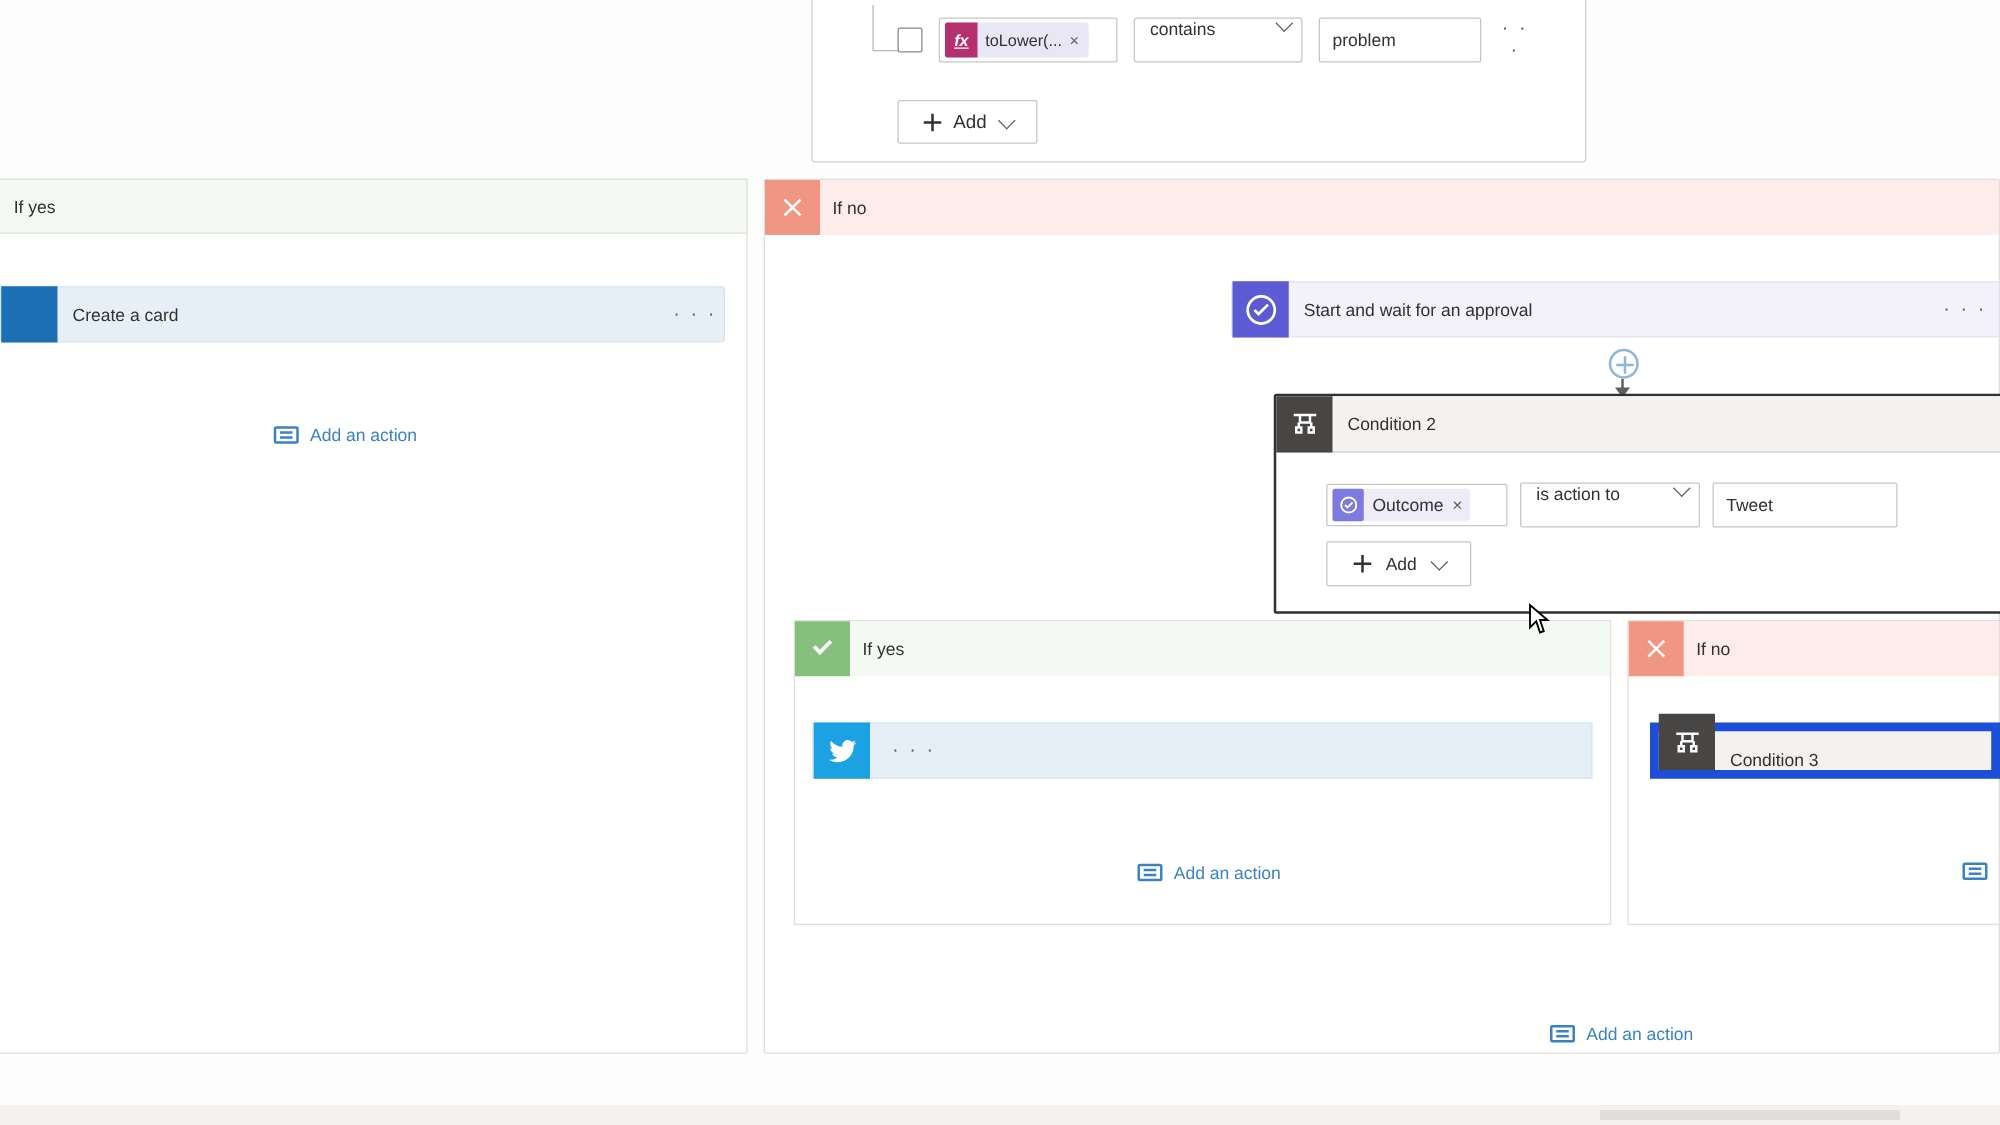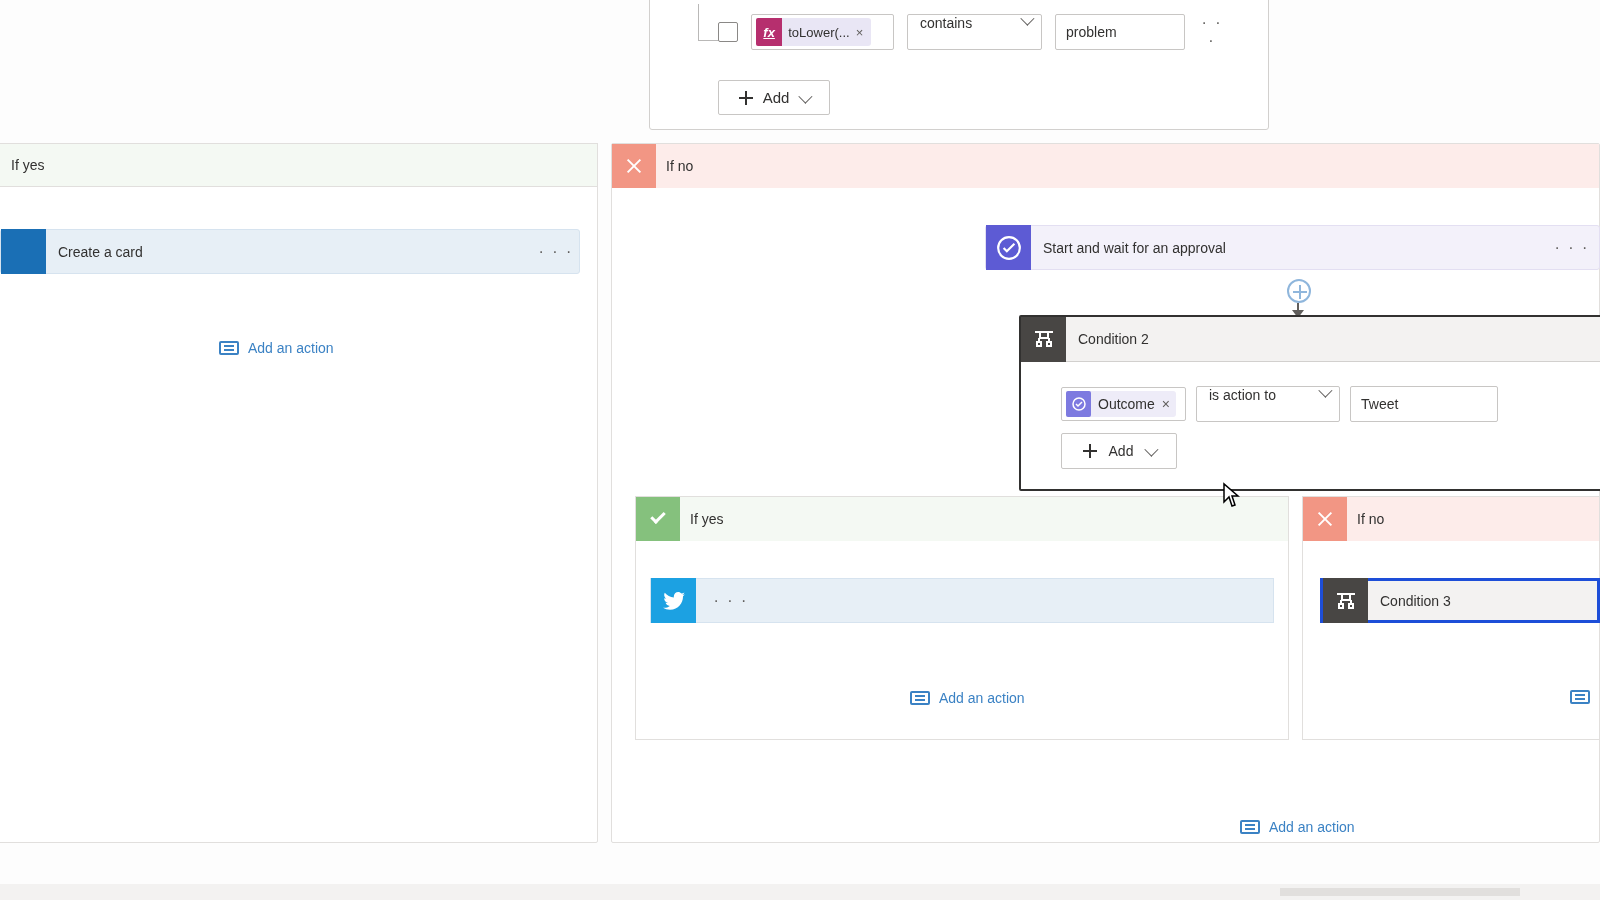--- a/index.html
+++ b/index.html
@@ -98,21 +98,21 @@
   .arrow-down { position:absolute; left:1297px; top:303px; width:2px; height:10px; background:#605e5c; z-index:4;}
   .arrow-head { position:absolute; left:1292px; top:310px; width:0; height:0; border-left:6px solid transparent; border-right:6px solid transparent; border-top:8px solid #605e5c; z-index:4;}
 
   
   .cond2 { position:absolute; left:1019px; top:315px; width:615px; border:2px solid #323130; border-radius:2px; background:#fff; z-index:6;}
   .cond2-head { height:45px; background:#f3f2f1; border-bottom:1px solid #d2d0ce; display:flex; align-items:center;}
   .cond-ico { width:45px; height:45px; background:#484644; display:flex; align-items:center; justify-content:center; margin-right:12px;}
   .cond-ico svg { width:24px; height:22px;}
   .cond2-body { padding: 24px 18px 20px 40px; display:flex; flex-direction:column; gap:11px;}
   .cond2-row { display:flex; align-items:center; gap:10px;}
-  .outcome-tok { width:125px; height:34px; border:1px solid #c8c6c4; border-radius:2px; display:flex; align-items:center; background:#fff;}
+  .outcome-tok { width:145px; height:34px; border:1px solid #c8c6c4; border-radius:2px; display:flex; align-items:center; background:#fff;}
   .out-pill { height:26px; width:110px; background:#eeecf8; border-radius:3px; display:flex; align-items:center; gap:7px; margin-left:4px; padding-right:6px;}
   .out-ico { width:26px; height:26px; background:#7d7ae0; border-radius:2px; display:flex; align-items:center; justify-content:center;}
   .out-ico svg { width:16px; height:16px;}
   .sel2 { width:144px;}
   .txt2 { width:148px;}
   .addbtn2 { width:116px; height:36px; border:1px solid #c8c6c4; border-radius:2px; display:flex; align-items:center; justify-content:center; gap:12px; cursor:pointer;}
   .cond2-dots { position:absolute; right:-34px; top:12px; color:#3b82c4; letter-spacing:2px; cursor:pointer; font-size:16px;}
 
   
   .cursor { position:absolute; left:1222px; top:482px; width:18px; height:26px; z-index:20;}
@@ -122,21 +122,21 @@
   .inner-yes { left:635px; top:496px; width:654px; height:244px;}
   .inner-no  { left:1302px; top:496px; width:298px; height:244px;}
   .inner-head { height:44px; display:flex; align-items:center;}
   .head-yes-bg { background:#f4f9f3;}
   .head-no-bg  { background:#fdecea;}
 
   .retweet-card { position:absolute; left:650px; top:578px; width:624px; height:45px; background:#e7eff6; border:1px solid #d6e3ef; display:flex; align-items:center;}
   .rt-icon { width:45px; height:45px; background:#1ca1e2; display:flex; align-items:center; justify-content:center; margin-right:12px;}
   .rt-icon svg { width:24px; height:24px;}
 
-  .cond3-card { position:absolute; left:1320px; top:578px; width:280px; height:45px; background:#f3f2f1; border:3px solid #1d4ed8; display:flex; align-items:center;}
+  .cond3-card { position:absolute; left:1320px; top:578px; width:280px; height:45px; background:#f3f2f1; border:7px solid #1d4ed8; display:flex; align-items:flex-end;}
 
   
   .add-action { display:flex; align-items:center; gap:9px; color:#3b82c4; cursor:pointer; font-size:14px;}
   .aa-left { position:absolute; left:219px; top:340px;}
   .aa-mid  { position:absolute; left:910px; top:690px;}
   .aa-right{ position:absolute; left:1570px; top:690px;}
   .aa-bottom{ position:absolute; left:1240px; top:819px;}
   .aa-ico { width:20px; height:14px; border:2px solid #3b82c4; border-radius:2px; position:relative;}
   .aa-ico::before{ content:""; position:absolute; left:3px; top:2px; width:10px; height:2px; background:#3b82c4;}
   .aa-ico::after{ content:""; position:absolute; left:3px; top:6px; width:10px; height:2px; background:#3b82c4;}

